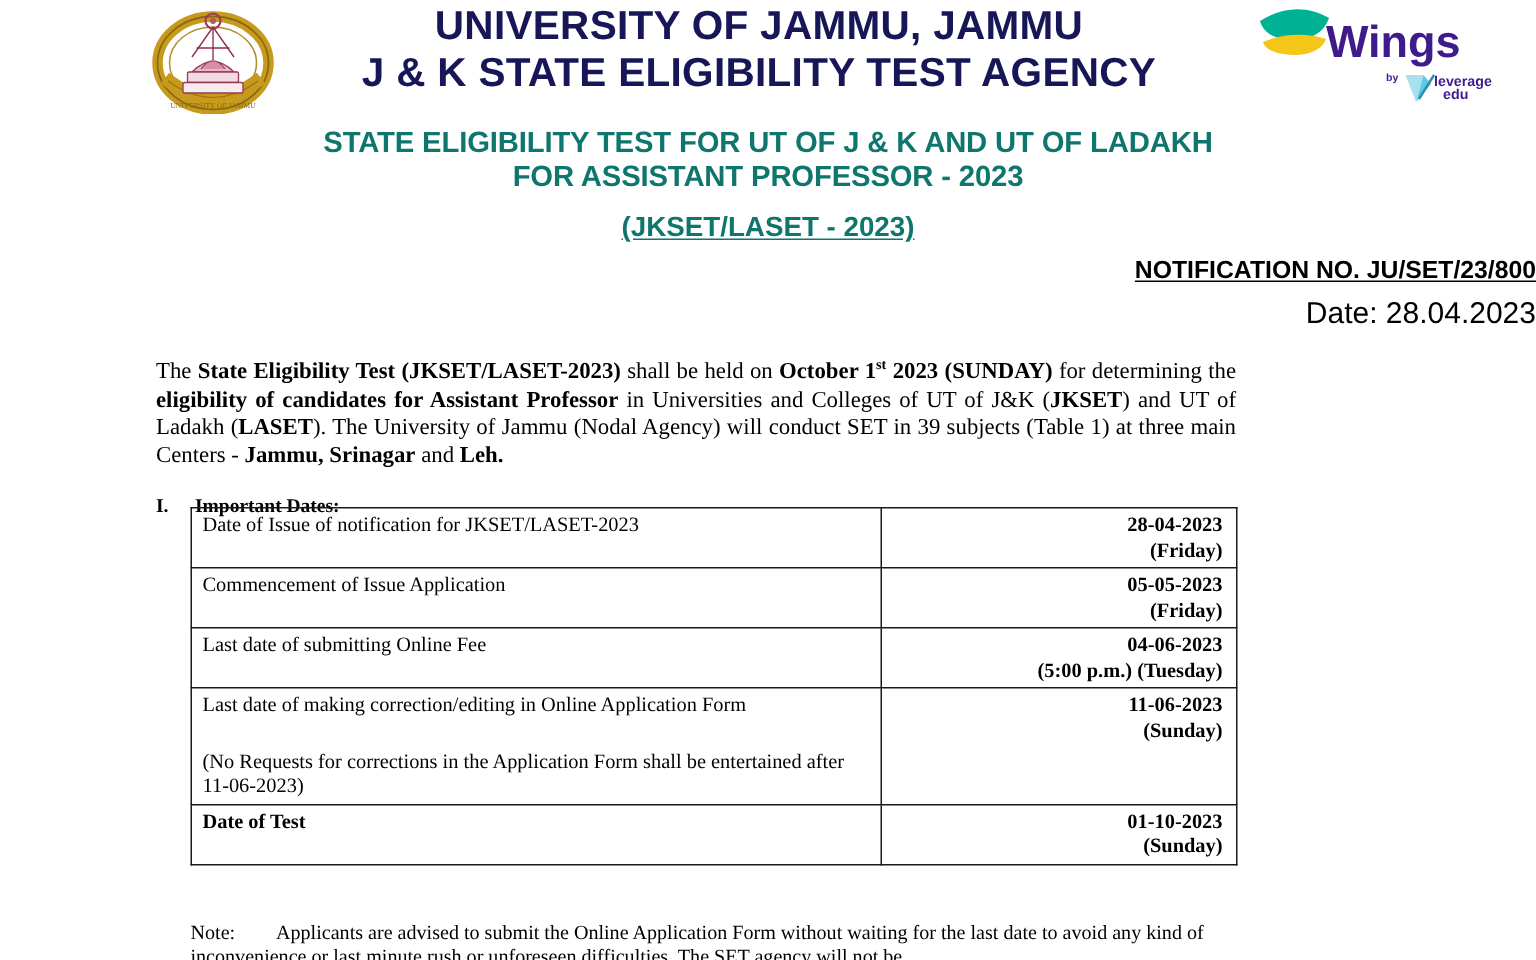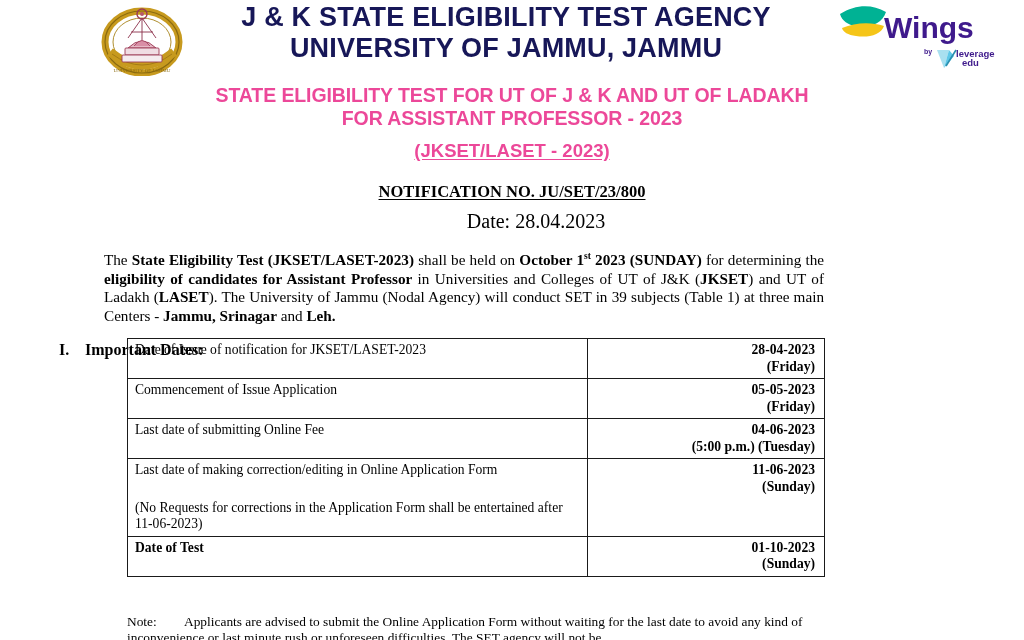--- a/index.html
+++ b/index.html
@@ -58,38 +58,38 @@
     width: 160px;
     height: 70px;
   }
 
   
   .doc-title {
     margin-top: 6px;
     text-align: center;
     font-family: "Liberation Sans", sans-serif;
     font-weight: bold;
-    color: #ec4899;
+    color: #0f766e;
   }
   .doc-title .t1 {
     font-size: 19.5px;
     line-height: 23px;
     letter-spacing: -0.1px;
   }
   .doc-title .t2 {
     font-size: 18.5px;
     line-height: 23px;
     margin-top: 9px;
     text-decoration: underline;
     text-underline-offset: 2px;
   }
   .notif {
-    margin-top: 20px;
-    text-align: center;
-    font-family: Liberation Serif, serif;
+    margin-top: 9px;
+    text-align: right;
+    font-family: Liberation Sans, sans-serif;
   }
   .notif .n1 {
     font-weight: bold;
     font-size: 16.5px;
     text-decoration: underline;
     text-underline-offset: 2px;
   }
   .notif .n2 {
     font-size: 20px;
     margin-top: 8px;
@@ -106,24 +106,24 @@
     line-height: 18.6px;
     text-align: justify;
     text-justify: inter-word;
   }
   .para b { font-weight: bold; }
   .para sup { font-size: 9.5px; vertical-align: super; }
 
   
   .section-head {
     margin: 16px 0 6px 0;
-    padding-left: 59px;
-    font-family: "Liberation Serif", serif;
-    font-weight: bold;
-    font-size: 16px;
+    padding-left: 104px;
+    font-family: "Liberation Serif", serif;
+    font-weight: bold;
+    font-size: 13px;
   }
   .section-head .num {
     display: inline-block;
     width: 26px;
   }
 
   
   .dates-table {
     position: absolute;
     left: 127px;
@@ -197,22 +197,22 @@
         <circle cx="44" cy="12" r="2" fill="#b8566e"></circle>
         <path d="M30 46 q14 -14 28 0 z" fill="#e6b9c6" stroke="#9c3a55" stroke-width="0.9"></path>
         <path d="M36 44 q8 -11 16 0" fill="#d98fa6" stroke="#9c3a55" stroke-width="0.8"></path>
         <rect x="27" y="46" width="34" height="7" rx="1" fill="#f0dde3" stroke="#9c3a55" stroke-width="0.9"></rect>
         <rect x="24" y="53" width="40" height="7" rx="1" fill="#f5ecef" stroke="#9c3a55" stroke-width="0.9"></rect>
         <text x="44" y="70" font-size="5" fill="#8a6a10" text-anchor="middle" font-family="Liberation Serif, serif">UNIVERSITY OF JAMMU</text>
       </svg>
     </div>
 
     <div class="header-titles">
+      <div class="hdr-line">UNIVERSITY OF JAMMU, JAMMU</div>
       <div class="hdr-line">J &amp; K STATE ELIGIBILITY TEST AGENCY</div>
-      <div class="hdr-line">UNIVERSITY OF JAMMU, JAMMU</div>
     </div>
 
     <div class="wings-logo">
       <svg viewBox="0 0 160 70" width="160" height="70" aria-hidden="true">
         <path d="M4 12 C20 2 36 2 50 10 C46 22 34 26 20 24 C12 23 6 19 4 12 Z" fill="#00b294"></path>
         <path d="M6 26 C20 20 36 20 48 24 C45 33 32 36 20 34 C12 33 7 30 6 26 Z" fill="#f5c518"></path>
         <text x="48" y="36" font-family="Liberation Sans, sans-serif" font-size="30" font-weight="bold" fill="#3f1a8c">Wings</text>
         <text x="88" y="52" font-family="Liberation Sans, sans-serif" font-size="7" font-weight="bold" fill="#3f1a8c">by</text>
         <g>
           <path d="M101 48 L108 66 L113 48 Z" fill="#a9e0f0"></path>

